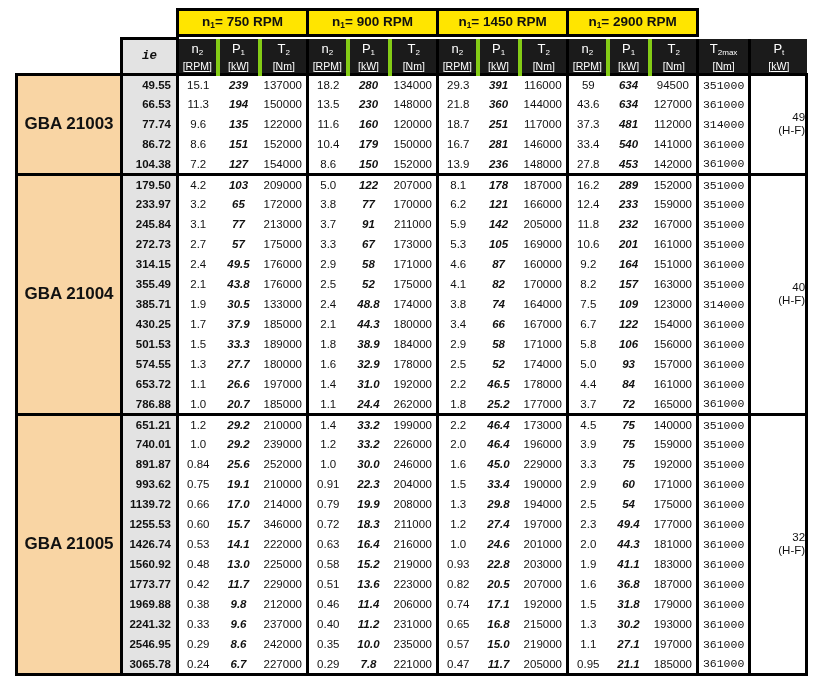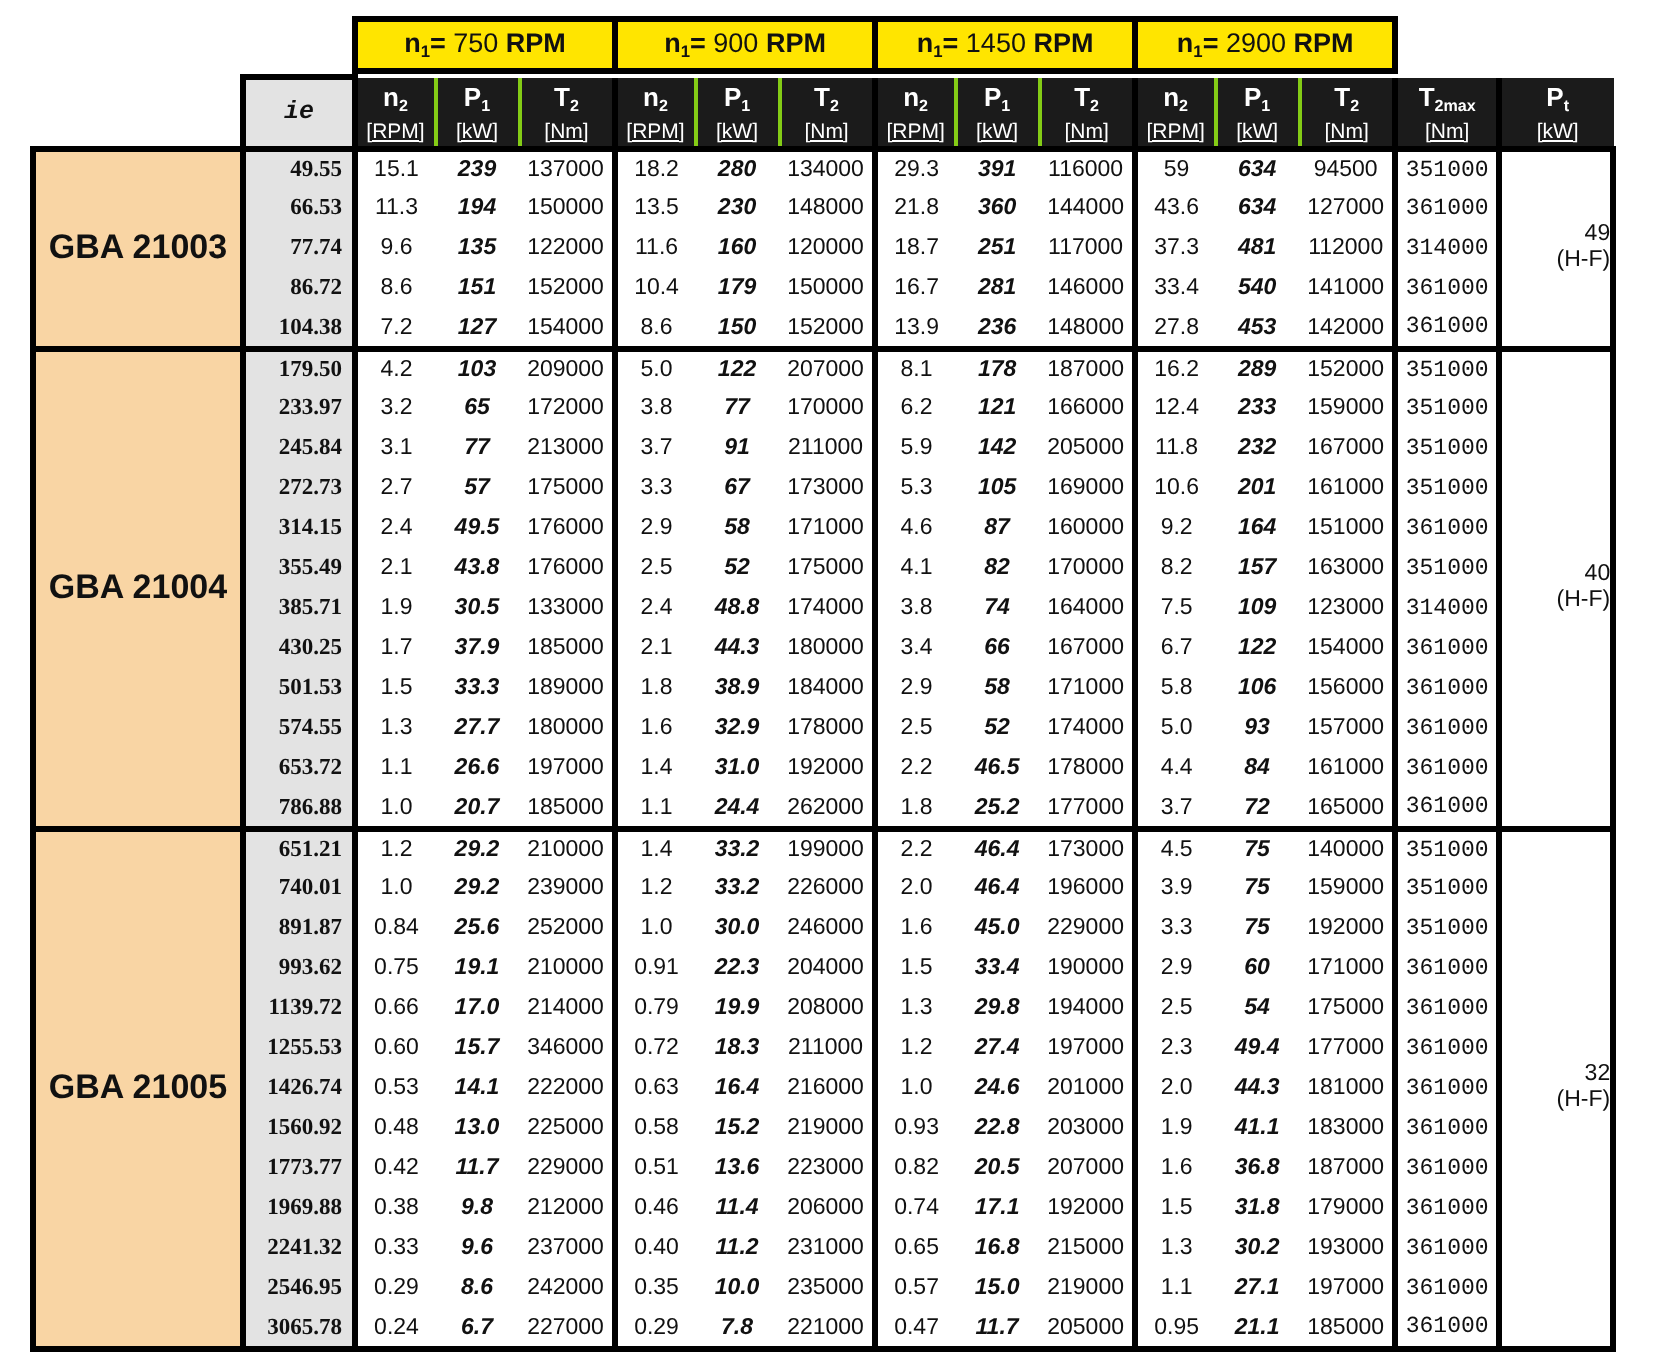--- a/index.html
+++ b/index.html
@@ -11,40 +11,40 @@
   table { border-collapse:collapse; table-layout:fixed; margin:8px 0 0 15px; width:793px; }
   td { padding:0; overflow:hidden; white-space:nowrap; }
   sub { font-size:0.62em; vertical-align:-0.28em; letter-spacing:0; }
 
   
   .h-blank { border:none; background:#fff; }
   .h-rpm {
     background:var(--yellow); border:3px solid #000; text-align:center;
     height:26px; font-size:13.5px; font-weight:600;
   }
-  .rpm-val { font-weight:400; }
+  .rpm-val { font-weight:700; }
   .h-gap td { height:3px; border:none; }
   .h-sub td { height:34px; }
   .h-col {
     background:var(--hblack); color:#fff; text-align:center;
-    border-bottom:3px solid #000; border-left:2px solid #84cc16;
+    border-bottom:3px solid #000; border-left:4px solid #84cc16;
   }
-  .h-col .sym { font-size:13px; font-weight:700; line-height:15px; padding-top:2px; }
+  .h-col .sym { font-size:13px; font-weight:400; line-height:15px; padding-top:2px; }
   .h-col .unit { font-size:10.5px; font-weight:400; line-height:13px;text-decoration:underline; }
   .h-ie {
     background:var(--gray); border:3px solid #000; text-align:center;
     font-weight:700; font-style:italic; font-size:12.5px;font-family:Liberation Mono, monospace;
   }
 
   
   tbody td { font-size:11.5px; text-align:center; height:20px; }
   .c-model { background:var(--peach); border:3px solid #000; font-weight:700; font-size:17px; text-align:center; }
   .c-ie {
     background:var(--gray); border-left:3px solid #0f766e; border-right:3px solid #000;
-    font-weight:700; text-align:right; padding-right:5px;font-family:Liberation Serif, serif;
+    font-weight:700; text-align:right; padding-right:5px;
   }
   .c-p1 { font-weight:700; font-style:italic; }
   .c-gs { border-left:3px solid #000; }
   .c-t2max { border-left:3px solid #000;font-family:Liberation Mono, monospace; }
   .c-pt { border:3px solid #000; line-height:13.5px;text-align:right; }
   tr.group-start td { border-top:3px solid #000; }
   tbody tr:last-child td { border-bottom:3px solid #000; }
 </style>
 </head>
 <body>

